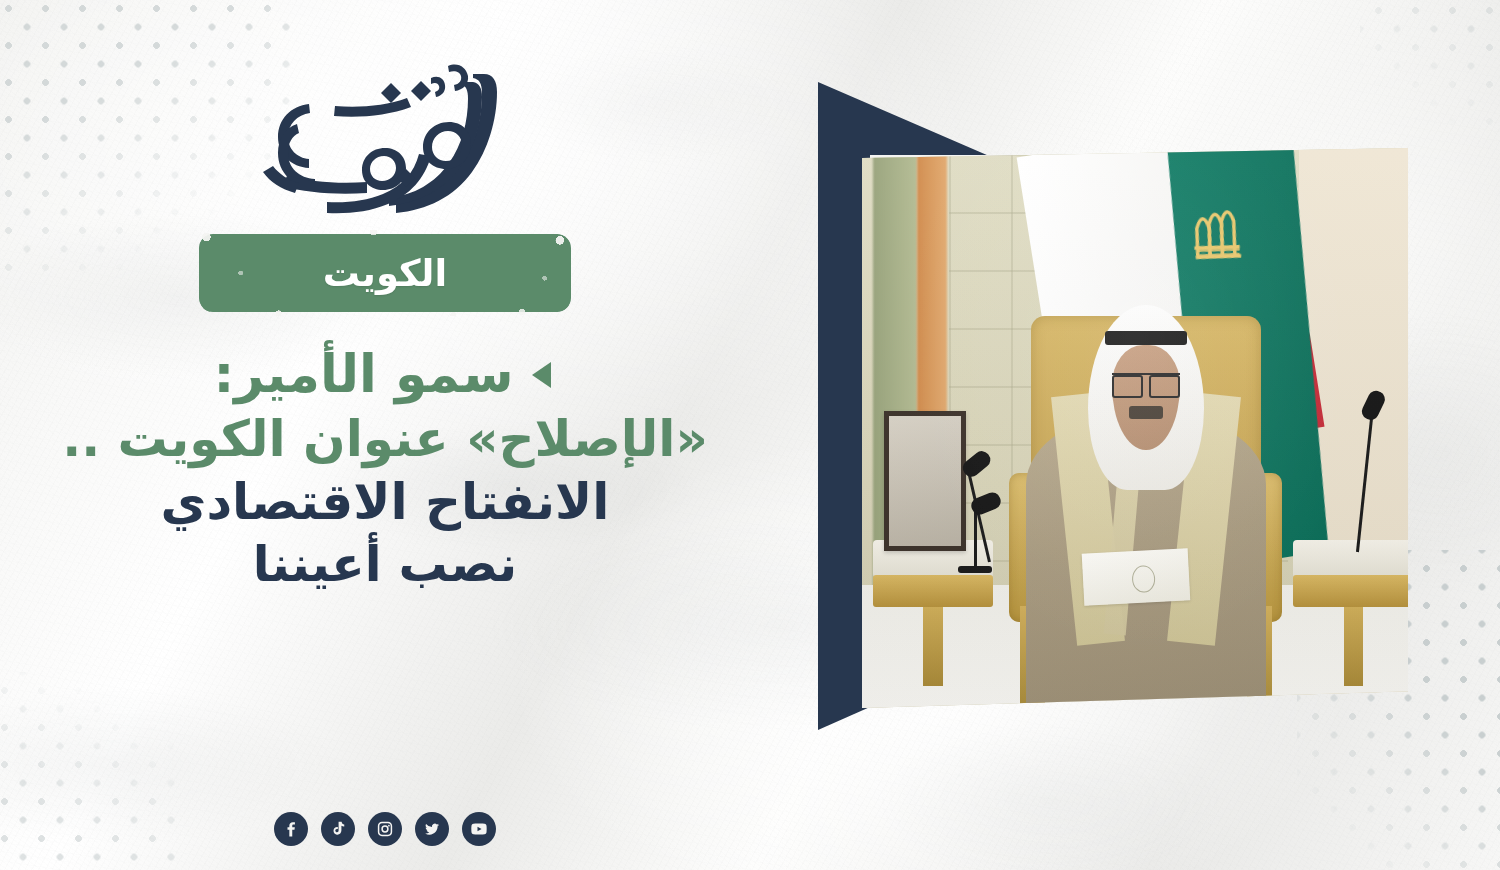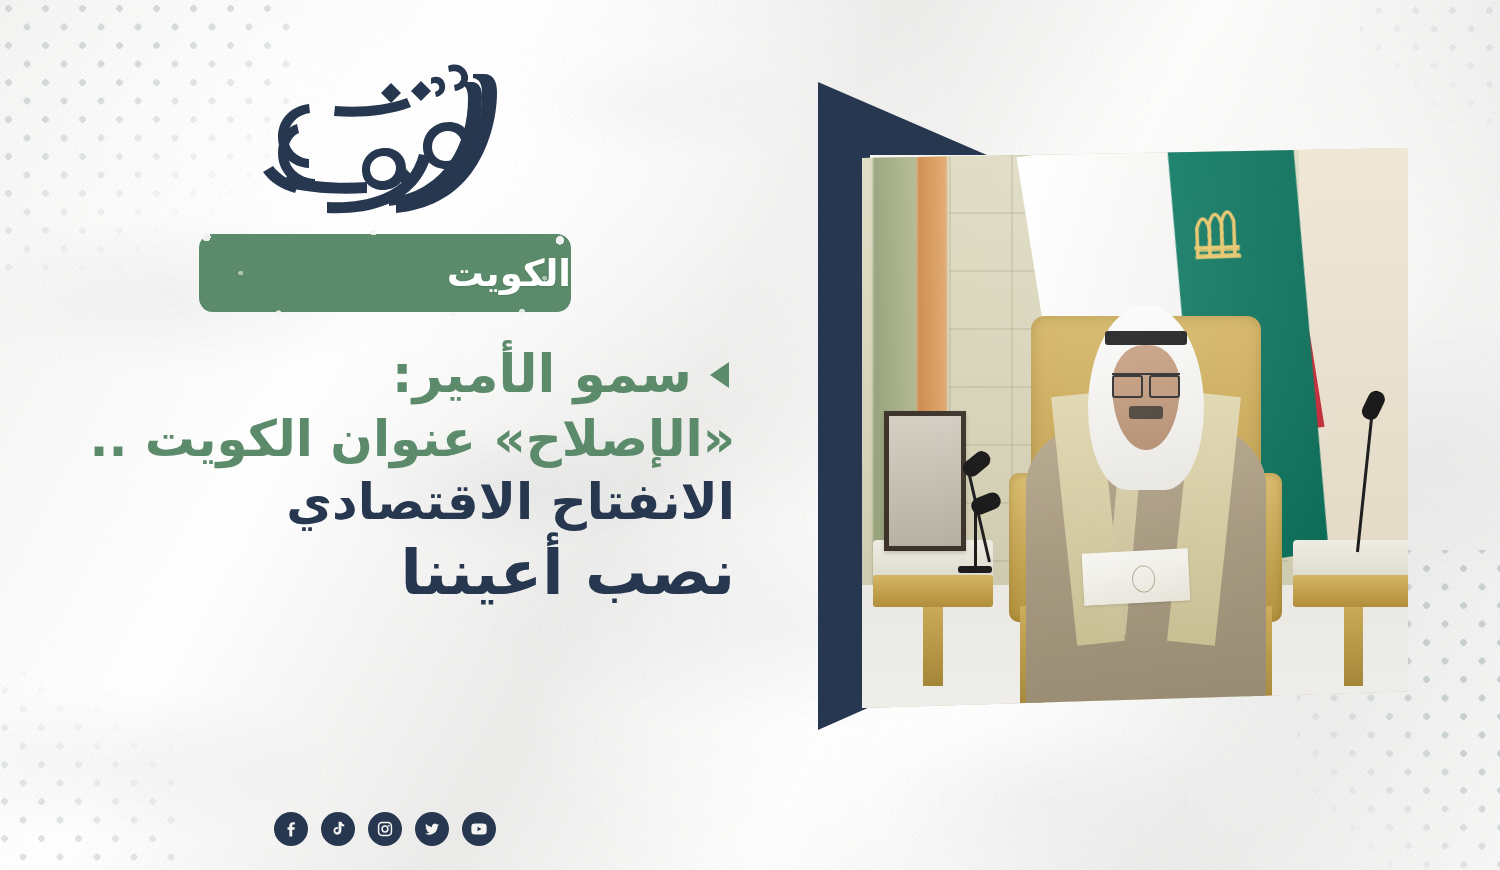--- a/index.html
+++ b/index.html
@@ -94,21 +94,21 @@
     margin-top:52px; width:300px; height:170px;
     display:flex; align-items:center; justify-content:center;
   }
   .logo-wrap svg{ width:100%; height:100%; }
 
   
   .badge{
     position:relative;
     margin-top:12px;
     width:372px; height:78px;
-    display:flex; align-items:center; justify-content:flex-start;
+    display:flex; align-items:center; justify-content:center;
   }
   .badge-bg{
     position:absolute; inset:0;
     background:#5b8b6a;
     border-radius:14px;
     -webkit-mask-image:
       radial-gradient(circle 2.6px at 6% 3%, transparent 99%, #000 100%),
       linear-gradient(#000,#000);
     box-shadow:0 1px 0 rgba(0,0,0,.05);
   }
@@ -147,38 +147,39 @@
     color:#ffffff;
     font-size:37px; font-weight:700;
     letter-spacing:.5px;
     text-shadow:0 1px 2px rgba(0,0,0,.10);
   }
 
   
   .headline{
     margin-top:30px;
     width:700px;
+    text-align:center;
     direction:rtl;
   }
   .hl-line{
     display:block;
     font-size:52px;
     font-weight:700;
     line-height:1.26;
     letter-spacing:-.2px;
     white-space:nowrap;
   }
   .hl-green{ color:#5b8b6a; }
   .hl-navy { color:#27374f; }
 
   .hl-l1{ padding-right:0; }
   .hl-l2{ font-size:50px; }
   .hl-l3{ font-size:51px; }
   .hl-l4{ font-size:50px; }
-  .hl-l5{ font-size:62px; }
+  .hl-l5{ font-size:49px; }
 
   .tri{
     display:inline-block;
     width:0; height:0;
     border-top:13px solid transparent;
     border-bottom:13px solid transparent;
     border-right:19px solid #5b8b6a;
     vertical-align:middle;
     margin-right:6px; margin-left:18px;
     position:relative; top:-3px;

